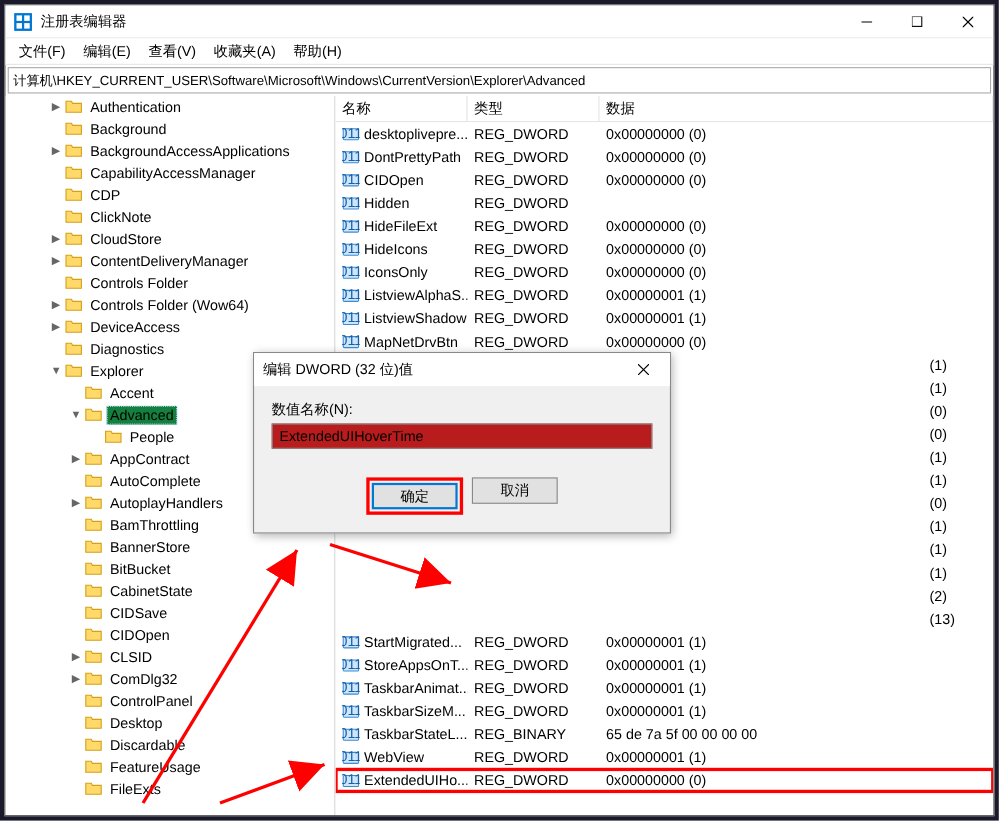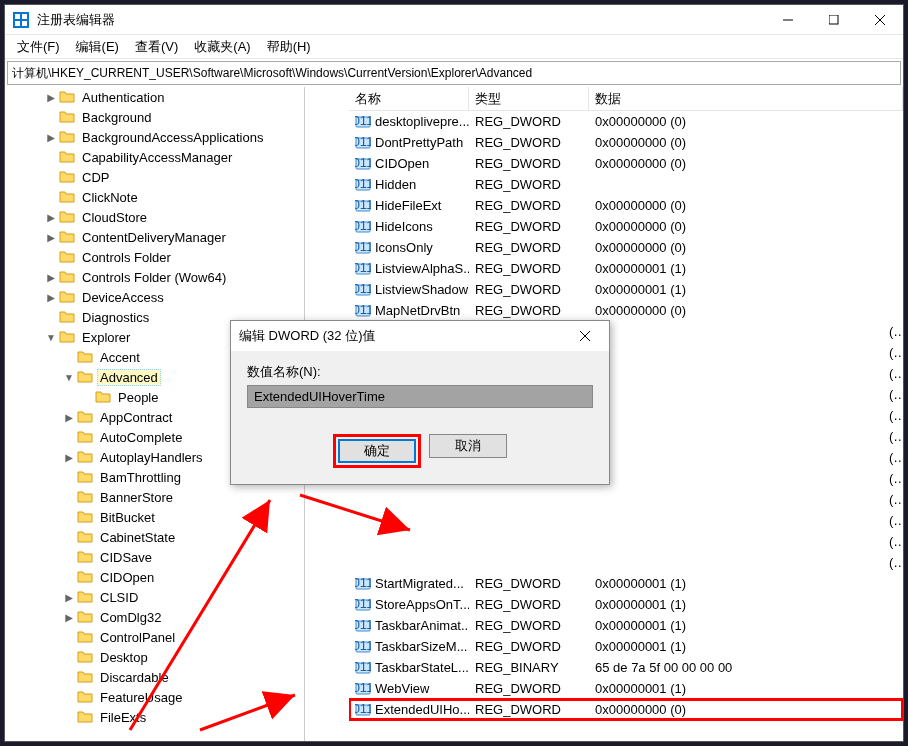--- a/index.html
+++ b/index.html
@@ -12,49 +12,49 @@
 .win-controls { display: flex; }
 .win-btn { width: 46px; height: 30px; display: flex; align-items: center; justify-content: center; }
 .menubar { height: 24px; display: flex; align-items: center; padding: 0 4px; border-bottom: 1px solid #e5e5e5; background: #fff; }
 .menu-item { padding: 2px 8px; }
 .addressbar { height: 24px; border: 1px solid #aaa; margin: 2px; display: flex; align-items: center; padding: 0 4px; font-size: 12px; background: #fff; }
 .content { flex: 1; display: flex; overflow: hidden; }
 .tree-pane { width: 300px; border-right: 1px solid #ccc; overflow-y: auto; overflow-x: hidden; background: #fff; position: relative; }
 .tree-pane::-webkit-scrollbar { width: 17px; }
 .tree-pane::-webkit-scrollbar-track { background: #f0f0f0; }
 .tree-pane::-webkit-scrollbar-thumb { background: #c0c0c0; }
-.list-pane { flex: 1; background: #fff; position: relative; overflow: hidden; margin-left: 44px; }
+.list-pane { flex: 1; background: #fff; position: relative; overflow: hidden; }
 .list-header { display: flex; border-bottom: 1px solid #e5e5e5; height: 24px; background: #fff; }
 .list-header-col { padding: 3px 6px; border-right: 1px solid #e5e5e5; }
 .col-name { width: 120px; }
 .col-type { width: 120px; }
 .col-data { flex: 1; }
 .list-body { overflow-y: auto; height: calc(100% - 24px); position: relative; }
 .list-body::-webkit-scrollbar { width: 17px; }
 .list-body::-webkit-scrollbar-track { background: #f0f0f0; }
 .list-body::-webkit-scrollbar-thumb { background: #c0c0c0; }
 .list-row { display: flex; height: 21px; align-items: center; }
 .list-row .cell { padding: 2px 6px; white-space: nowrap; overflow: hidden; text-overflow: ellipsis; }
 .val-icon { width: 16px; height: 16px; margin-right: 4px; flex-shrink: 0; display: inline-flex; align-items: center; justify-content: center; }
 .val-icon svg { width: 16px; height: 16px; }
 .tree-row { display: flex; align-items: center; height: 20px; white-space: nowrap; }
-.tree-row.selected .tree-label { background: #fef9c3; border: 1px dotted #99d1ff; padding: 0 2px; }
+.tree-row.selected .tree-label { background: #15803d; border: 1px dotted #99d1ff; padding: 0 2px; }
 .tree-label { padding: 0 3px; }
 .tree-indent { display: inline-block; }
 .tree-expander { width: 16px; height: 16px; display: inline-flex; align-items: center; justify-content: center; color: #666; font-size: 10px; cursor: pointer; }
 .folder-icon { width: 16px; height: 16px; margin-right: 4px; display: inline-flex; }
 .folder-icon svg { width: 16px; height: 16px; }
 .dialog { position: absolute; top: 320px; left: 230px; width: 380px; background: #f0f0f0; border: 1px solid #888; box-shadow: 2px 2px 8px rgba(0,0,0,0.3); z-index: 100; }
 .dialog-titlebar { height: 30px; background: #fff; display: flex; align-items: center; padding: 0 8px; }
 .dialog-titlebar .title { flex: 1; }
 .dialog-close { width: 32px; height: 30px; display: flex; align-items: center; justify-content: center; }
 .dialog-body { padding: 12px 16px 16px 16px; }
 .dlg-label { margin-bottom: 4px; display: block; }
 .dlg-input { width: 100%; border: 1px solid #888; padding: 3px 6px; background: #fff; margin-bottom: 10px; font-size: 13px; }
-.dlg-input.readonly { background: #a3a3a3; }
+.dlg-input.readonly { background: #b91c1c; }
 .dlg-row { display: flex; gap: 20px; }
 .dlg-col { flex: 1; }
 .radio-group { border: 1px solid #ccc; padding: 0 10px 10px 10px; }
 .radio-legend { padding: 0 4px; }
 .radio-item { margin-top: 6px; display: flex; align-items: center; gap: 6px; }
 .dlg-buttons { display: flex; justify-content: center; gap: 8px; margin-top: 16px; }
 .dlg-btn { width: 78px; height: 24px; border: 1px solid #888; background: #e1e1e1; }
 .dlg-btn.primary { border: 2px solid #0078d4; }
 .red-box { border: 3px solid #ff0000; }
 .arrow-canvas { position: absolute; top: 0; left: 0; width: 900px; height: 738px; pointer-events: none; z-index: 200; }

